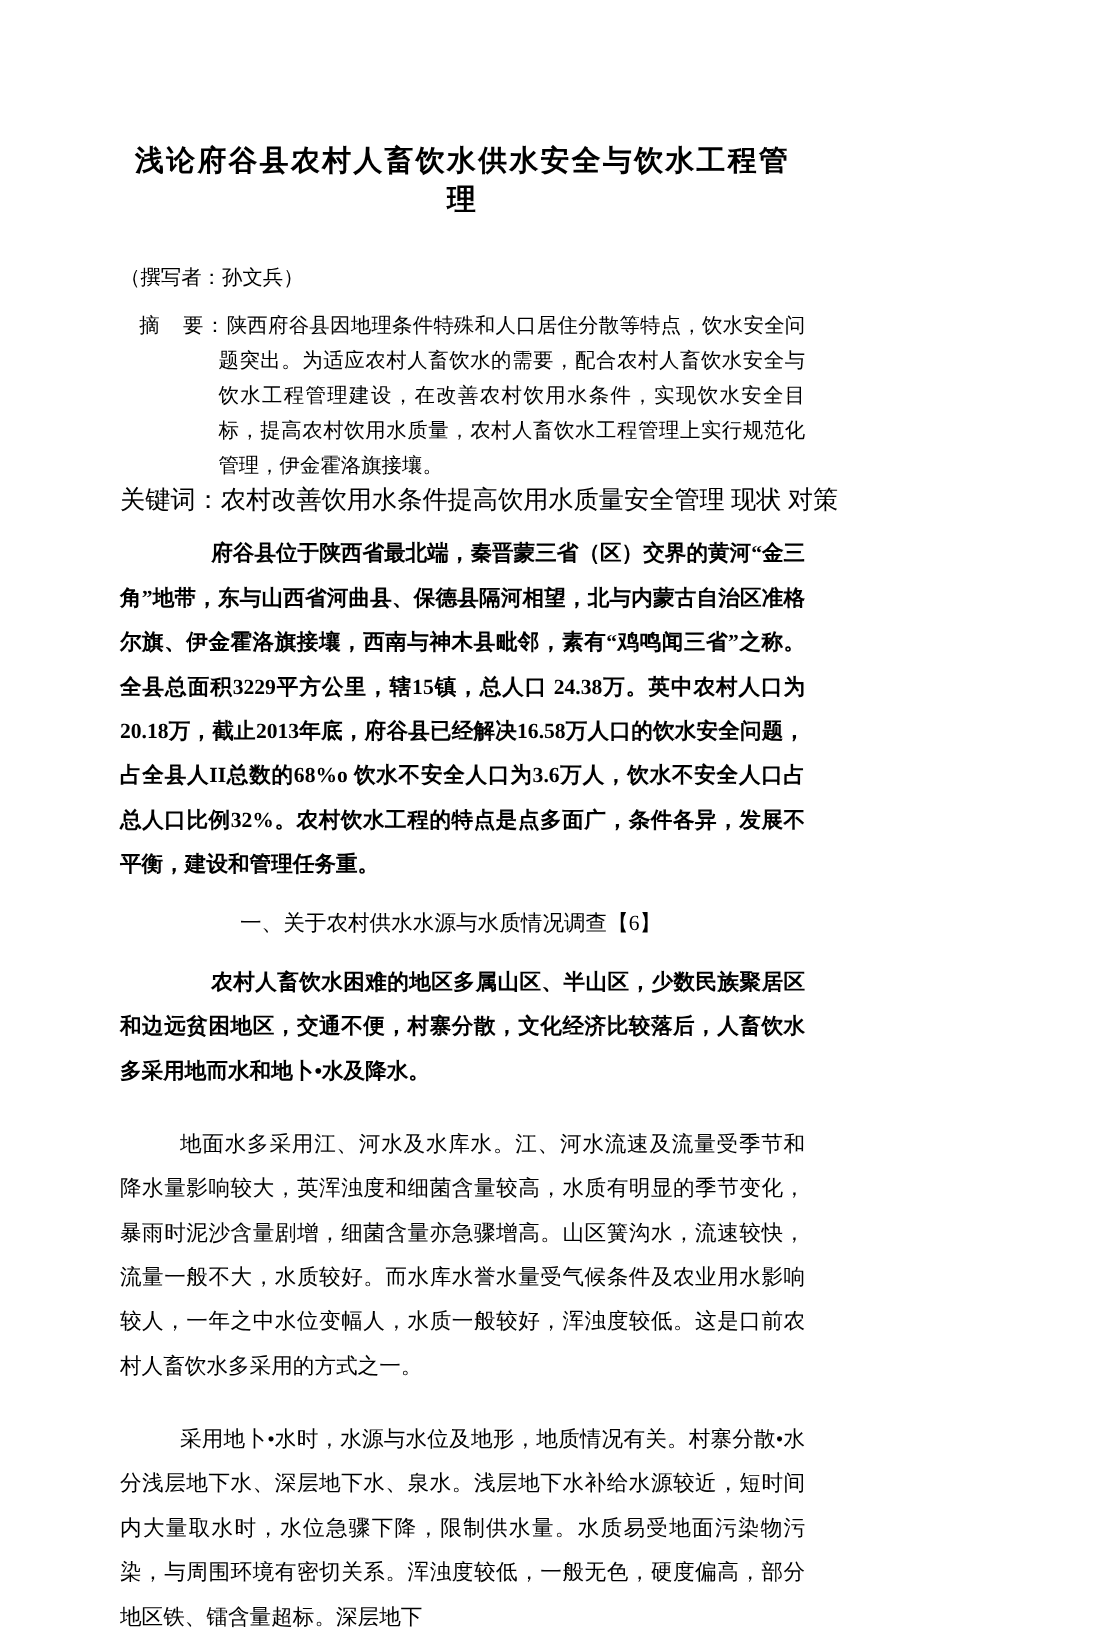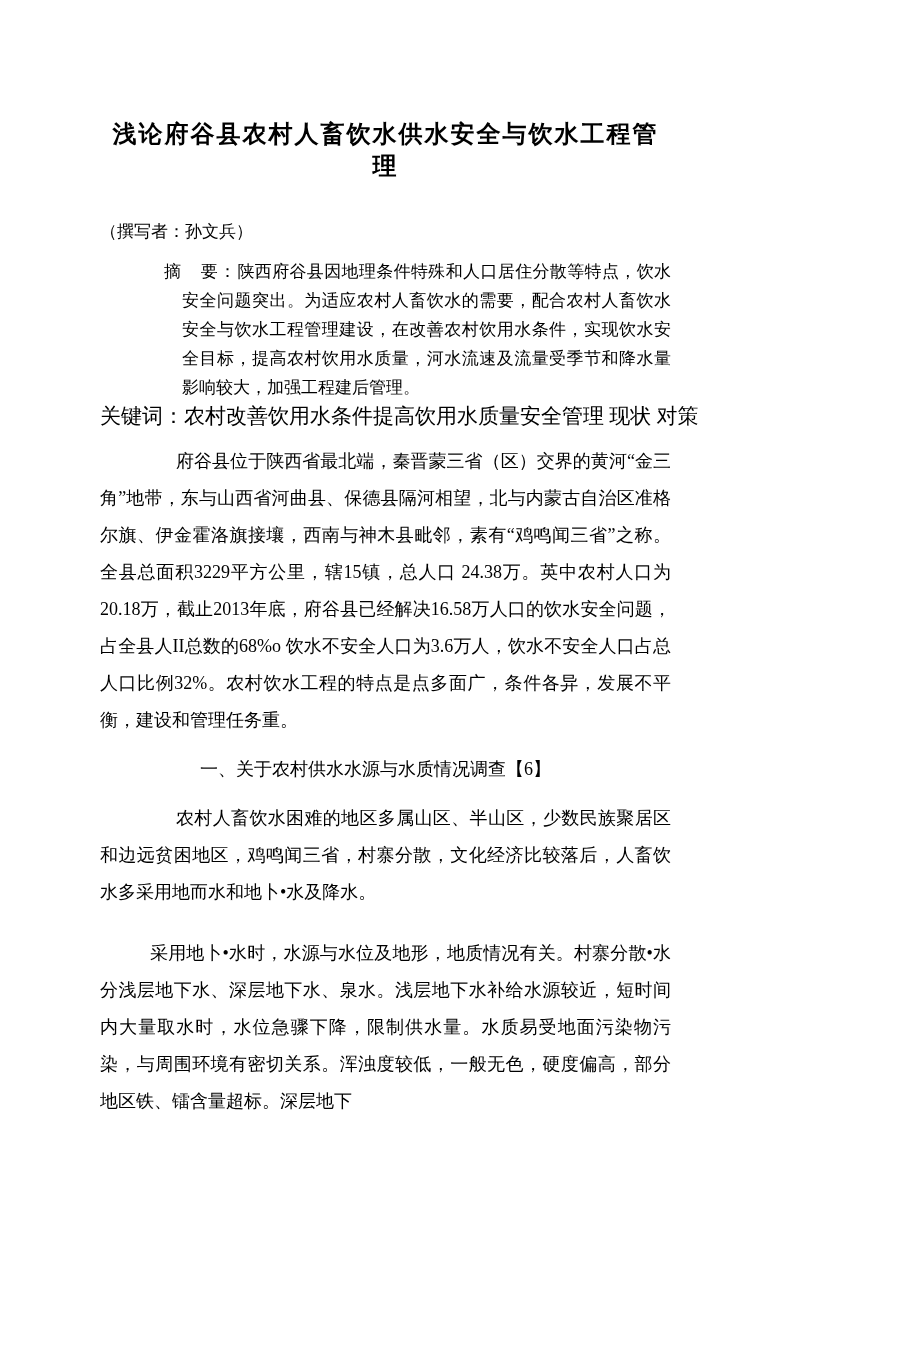--- a/index.html
+++ b/index.html
@@ -33,63 +33,64 @@
   .abstract {
     font-size: 17px;
     line-height: 29px;
     text-align: justify;
     padding-left: 82px;
     text-indent: -66px;
     margin: 0;
   }
   .abstract-label {
     letter-spacing: 1px;
-    margin-left: 48px;
   }
   .keywords {
     font-size: 21px;
     line-height: 29px;
     margin: 0 0 12px 0;
     white-space: nowrap;
   }
   .para {
     font-size: 18px;
     line-height: 37px;
     text-align: justify;
     margin: 0 0 24px 0;
     text-indent: 50px;
   }
   .para.indent-lg {
     text-indent: 76px;
+    font-weight: bold;
   }
   .para.intro {
     margin-bottom: 12px;
   }
   .heading {
     font-size: 18px;
     line-height: 37px;
     margin: 12px 0 12px 0;
     text-indent: 100px;
   }
 </style>
 </head>
 <body>
 
 <div class="page">
 
   <h1 class="title">浅论府谷县农村人畜饮水供水安全与饮水工程管理</h1>
 
   <p class="author">（撰写者：孙文兵）</p>
 
-  <p class="abstract"><span class="abstract-label">摘　要：</span><span>陕西府谷县因地理条件特殊和人口居住分散等特点，饮水安全问题突出。为适应农村人畜饮水的需要，配合农村人畜饮水安全与饮水工程管理建设，在改善农村饮用水条件，实现饮水安全目标，提高农村饮用水质量，河水流速及流量受季节和降水量影响较大，加强工程建后管理。</span></p>
+  <p class="abstract"><span class="abstract-label">摘　要：</span><span>陕西府谷县因地理条件特殊和人口居住分散等特点，饮水安全问题突出。为适应农村人畜饮水的需要，配合农村人畜饮水安全与饮水工程管理建设，在改善农村饮用水条件，实现饮水安全目标，提高农村饮用水质量，农村人畜饮水工程管理上实行规范化管理，伊金霍洛旗接壤。</span></p>
 
   <p class="keywords"><span>关键词：</span><span>农村改善饮用水条件提高饮用水质量安全管理 现状 对策</span></p>
 
   <p class="para indent-lg intro">府谷县位于陕西省最北端，秦晋蒙三省（区）交界的黄河“金三角”地带，东与山西省河曲县、保德县隔河相望，北与内蒙古自治区准格尔旗、伊金霍洛旗接壤，西南与神木县毗邻，素有“鸡鸣闻三省”之称。全县总面积3229平方公里，辖15镇，总人口 24.38万。英中农村人口为20.18万，截止2013年底，府谷县已经解决16.58万人口的饮水安全问题，占全县人II总数的68%o 饮水不安全人口为3.6万人，饮水不安全人口占总人口比例32%。农村饮水工程的特点是点多面广，条件各异，发展不平衡，建设和管理任务重。</p>
 
   <p class="heading">一、关于农村供水水源与水质情况调查【6】</p>
 
-  <p class="para indent-lg">农村人畜饮水困难的地区多属山区、半山区，少数民族聚居区和边远贫困地区，鸡鸣闻三省，村寨分散，文化经济比较落后，人畜饮水多采用地而水和地卜•水及降水。</p>
+  <p class="para indent-lg">农村人畜饮水困难的地区多属山区、半山区，少数民族聚居区和边远贫困地区，交通不便，村寨分散，文化经济比较落后，人畜饮水多采用地而水和地卜•水及降水。</p>
 
+  <p class="para">地面水多采用江、河水及水库水。江、河水流速及流量受季节和降水量影响较大，英浑浊度和细菌含量较高，水质有明显的季节变化，暴雨时泥沙含量剧增，细菌含量亦急骤增高。山区簧沟水，流速较快，流量一般不大，水质较好。而水库水誉水量受气候条件及农业用水影响较人，一年之中水位变幅人，水质一般较好，浑浊度较低。这是口前农村人畜饮水多采用的方式之一。</p>
 
   <p class="para">采用地卜•水时，水源与水位及地形，地质情况有关。村寨分散•水分浅层地下水、深层地下水、泉水。浅层地下水补给水源较近，短时间内大量取水时，水位急骤下降，限制供水量。水质易受地面污染物污染，与周围环境有密切关系。浑浊度较低，一般无色，硬度偏高，部分地区铁、镭含量超标。深层地下</p>
 
 </div>
 
 </body></html>

